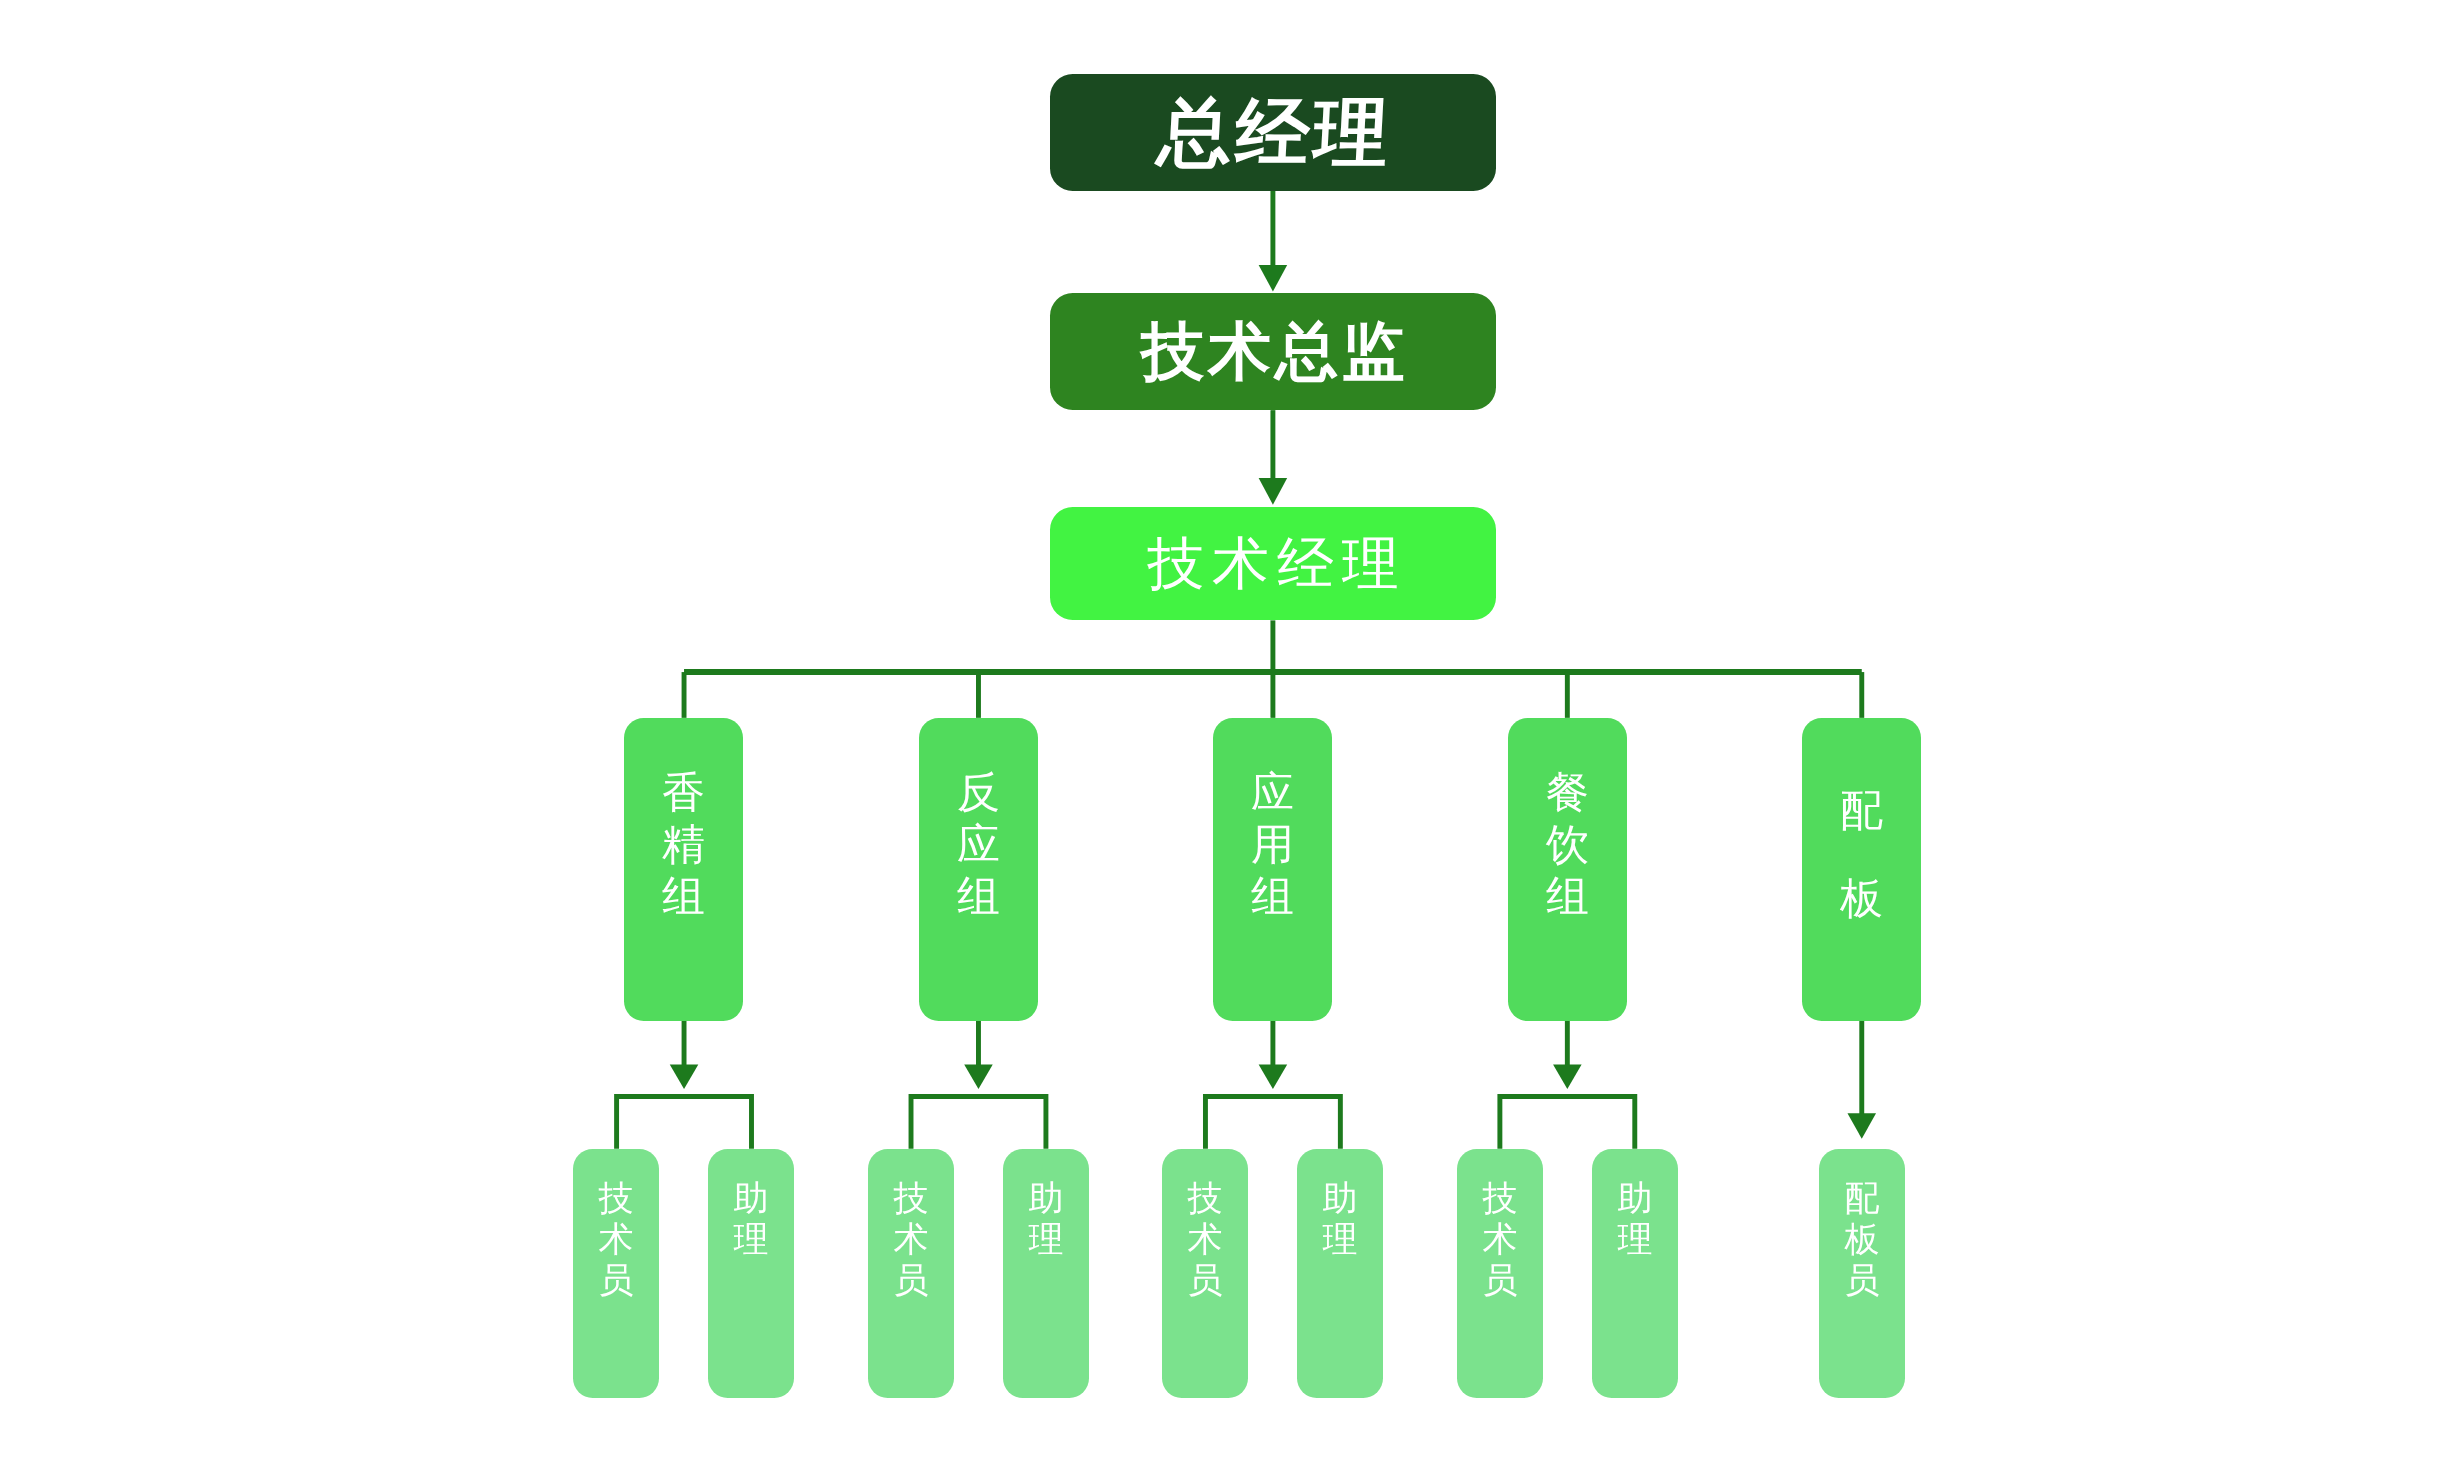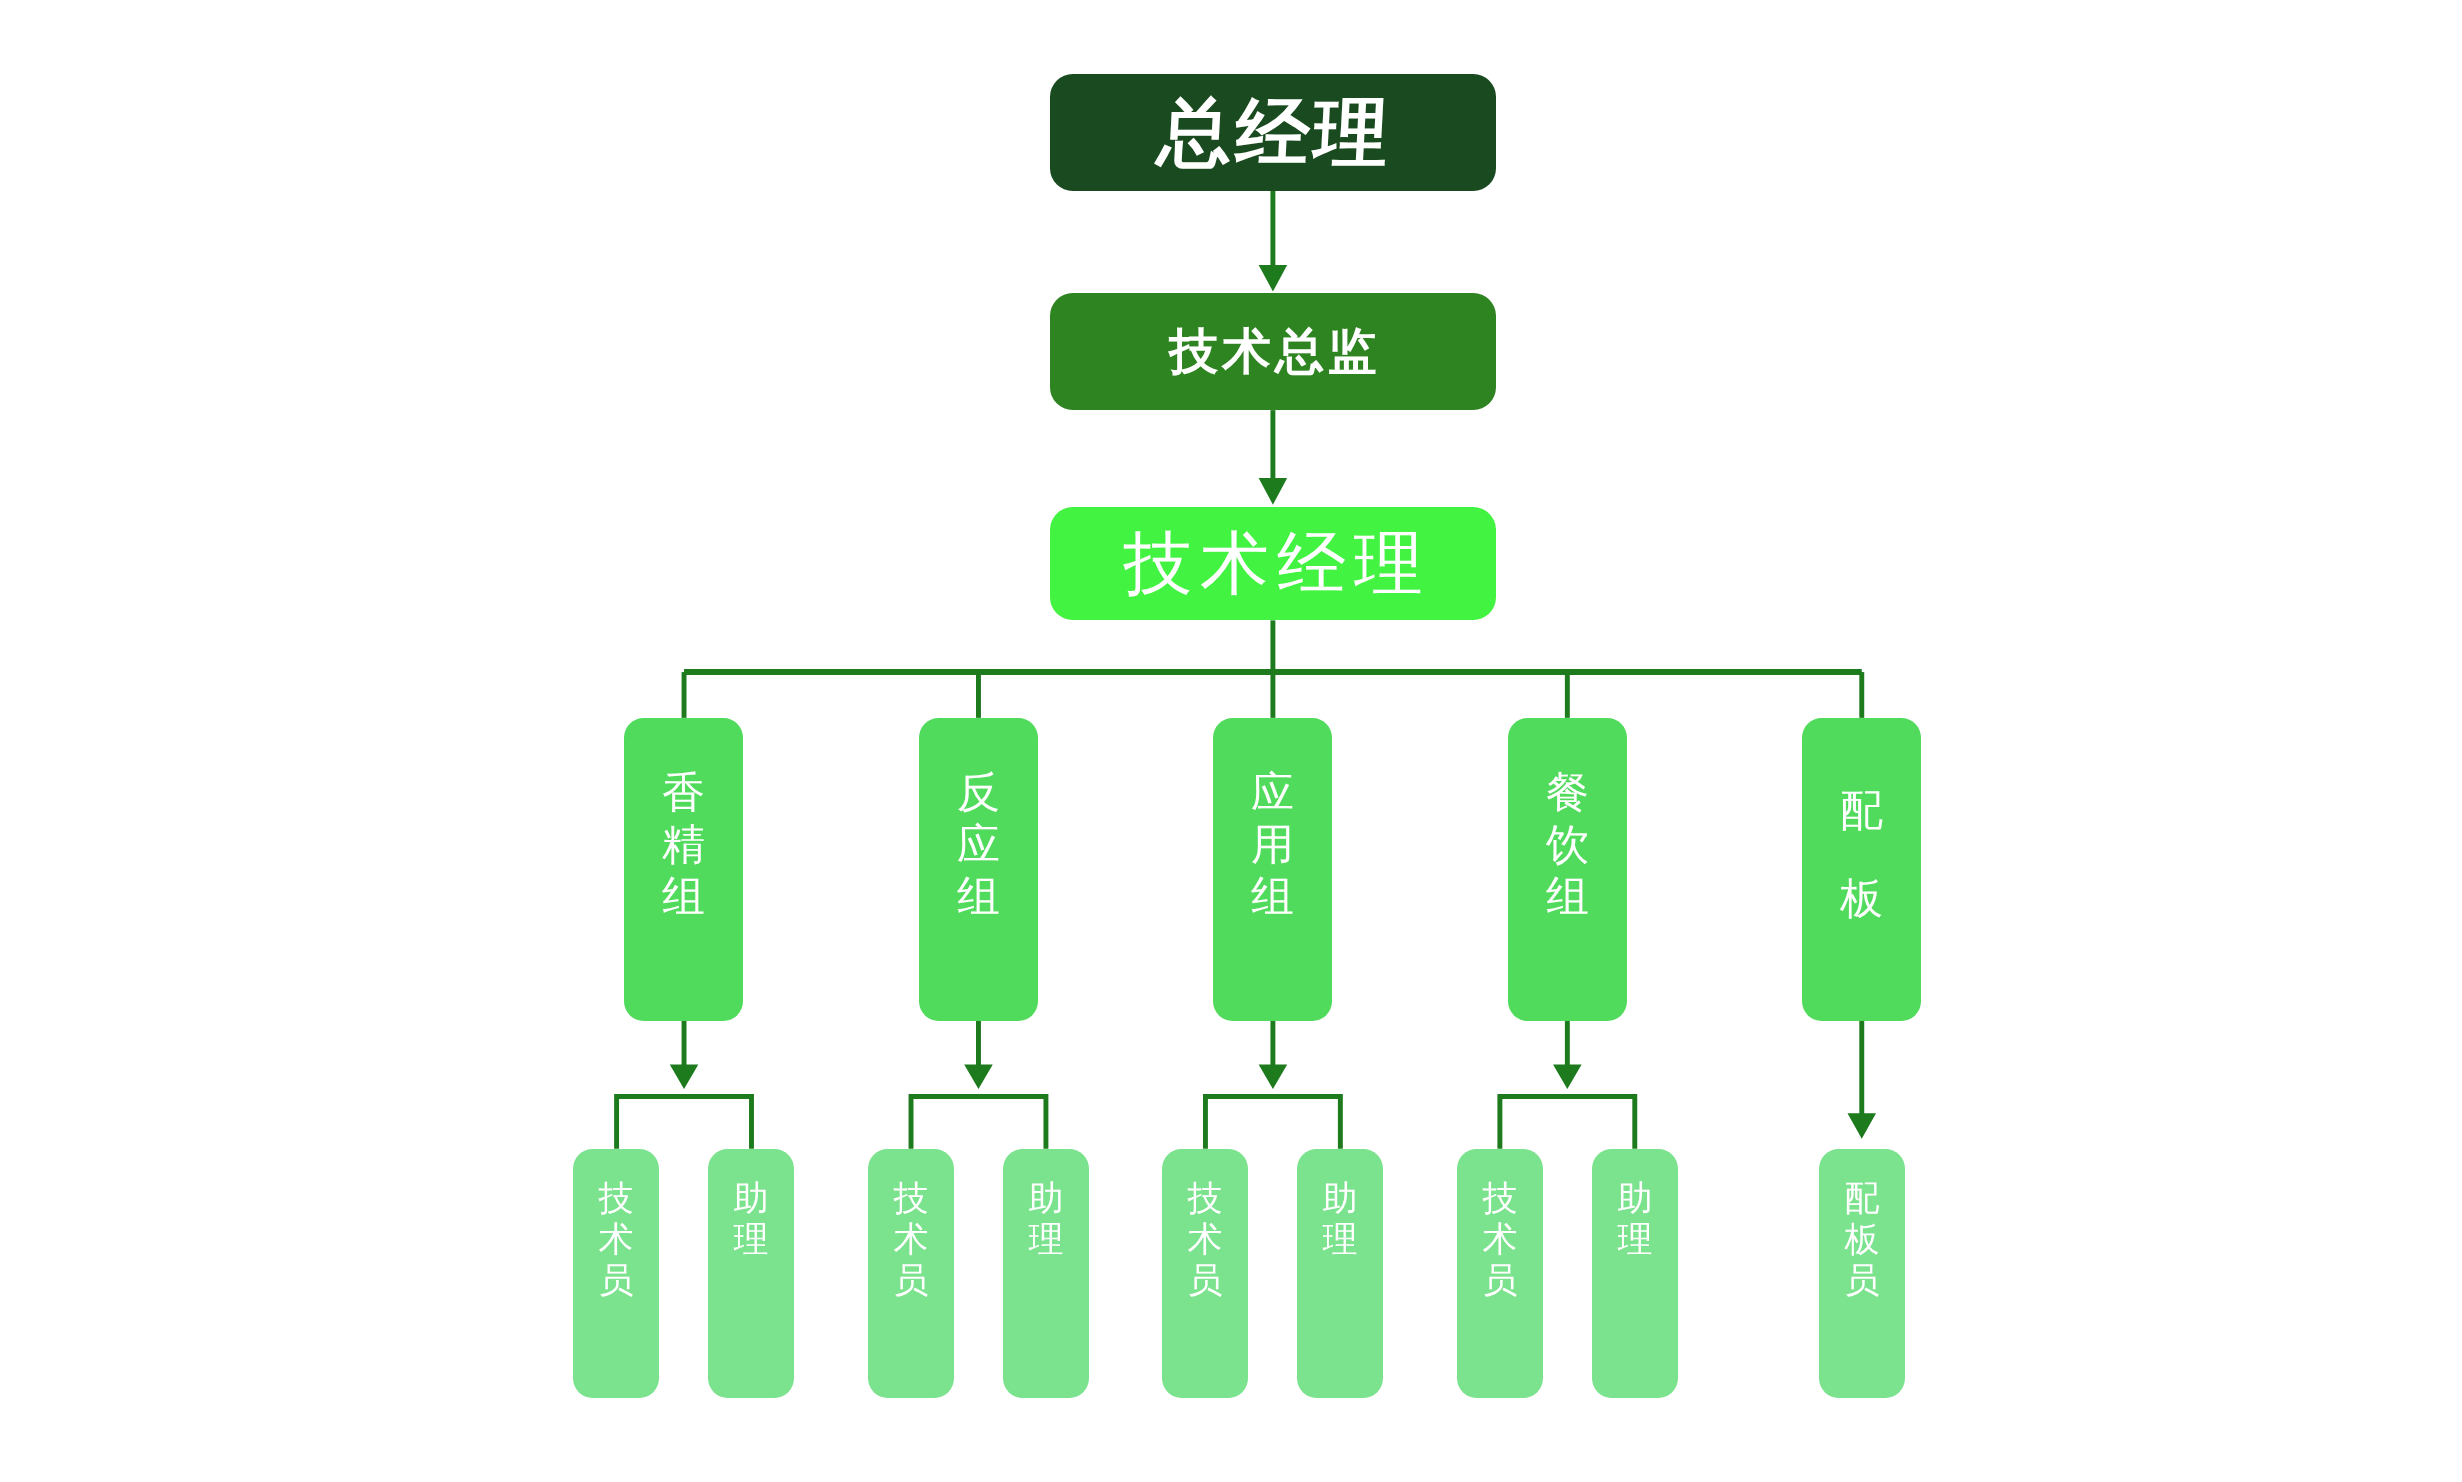--- a/index.html
+++ b/index.html
@@ -25,22 +25,22 @@
   .h-box{border-radius:22.7px;}
   .v-box{border-radius:19.7px;align-items:flex-start;}
 
   .level1{background:var(--level1);}
   .level2{background:var(--level2);}
   .level3{background:var(--level3);}
   .level4{background:var(--level4);}
   .level5{background:var(--level5);}
 
   .level1 .label{font-size:74px;font-weight:bold;letter-spacing:3.9px;padding-left:3.9px;transform:skewX(-3deg);}
-  .level2 .label{font-size:49px;font-weight:bold;letter-spacing:3.9px;padding-left:3.9px;}
-  .level3 .label{font-size:69px;font-weight:normal;letter-spacing:7.9px;padding-left:7.9px;}
+  .level2 .label{font-size:63px;font-weight:bold;letter-spacing:3.9px;padding-left:3.9px;}
+  .level3 .label{font-size:57px;font-weight:normal;letter-spacing:7.9px;padding-left:7.9px;}
   .label{white-space:nowrap;line-height:1;}
 
   .vtext{display:flex;flex-direction:column;align-items:center;width:100%;}
   .level4 .vtext{padding-top:48px;}
   .level5 .vtext{padding-top:27.6px;}
   .vchar{display:flex;align-items:center;justify-content:center;line-height:1;}
   .level4 .vchar{height:52px;font-size:43px;}
   .level4.spread .vchar{height:88px;}
   .level5 .vchar{height:41px;font-size:35px;}
 

